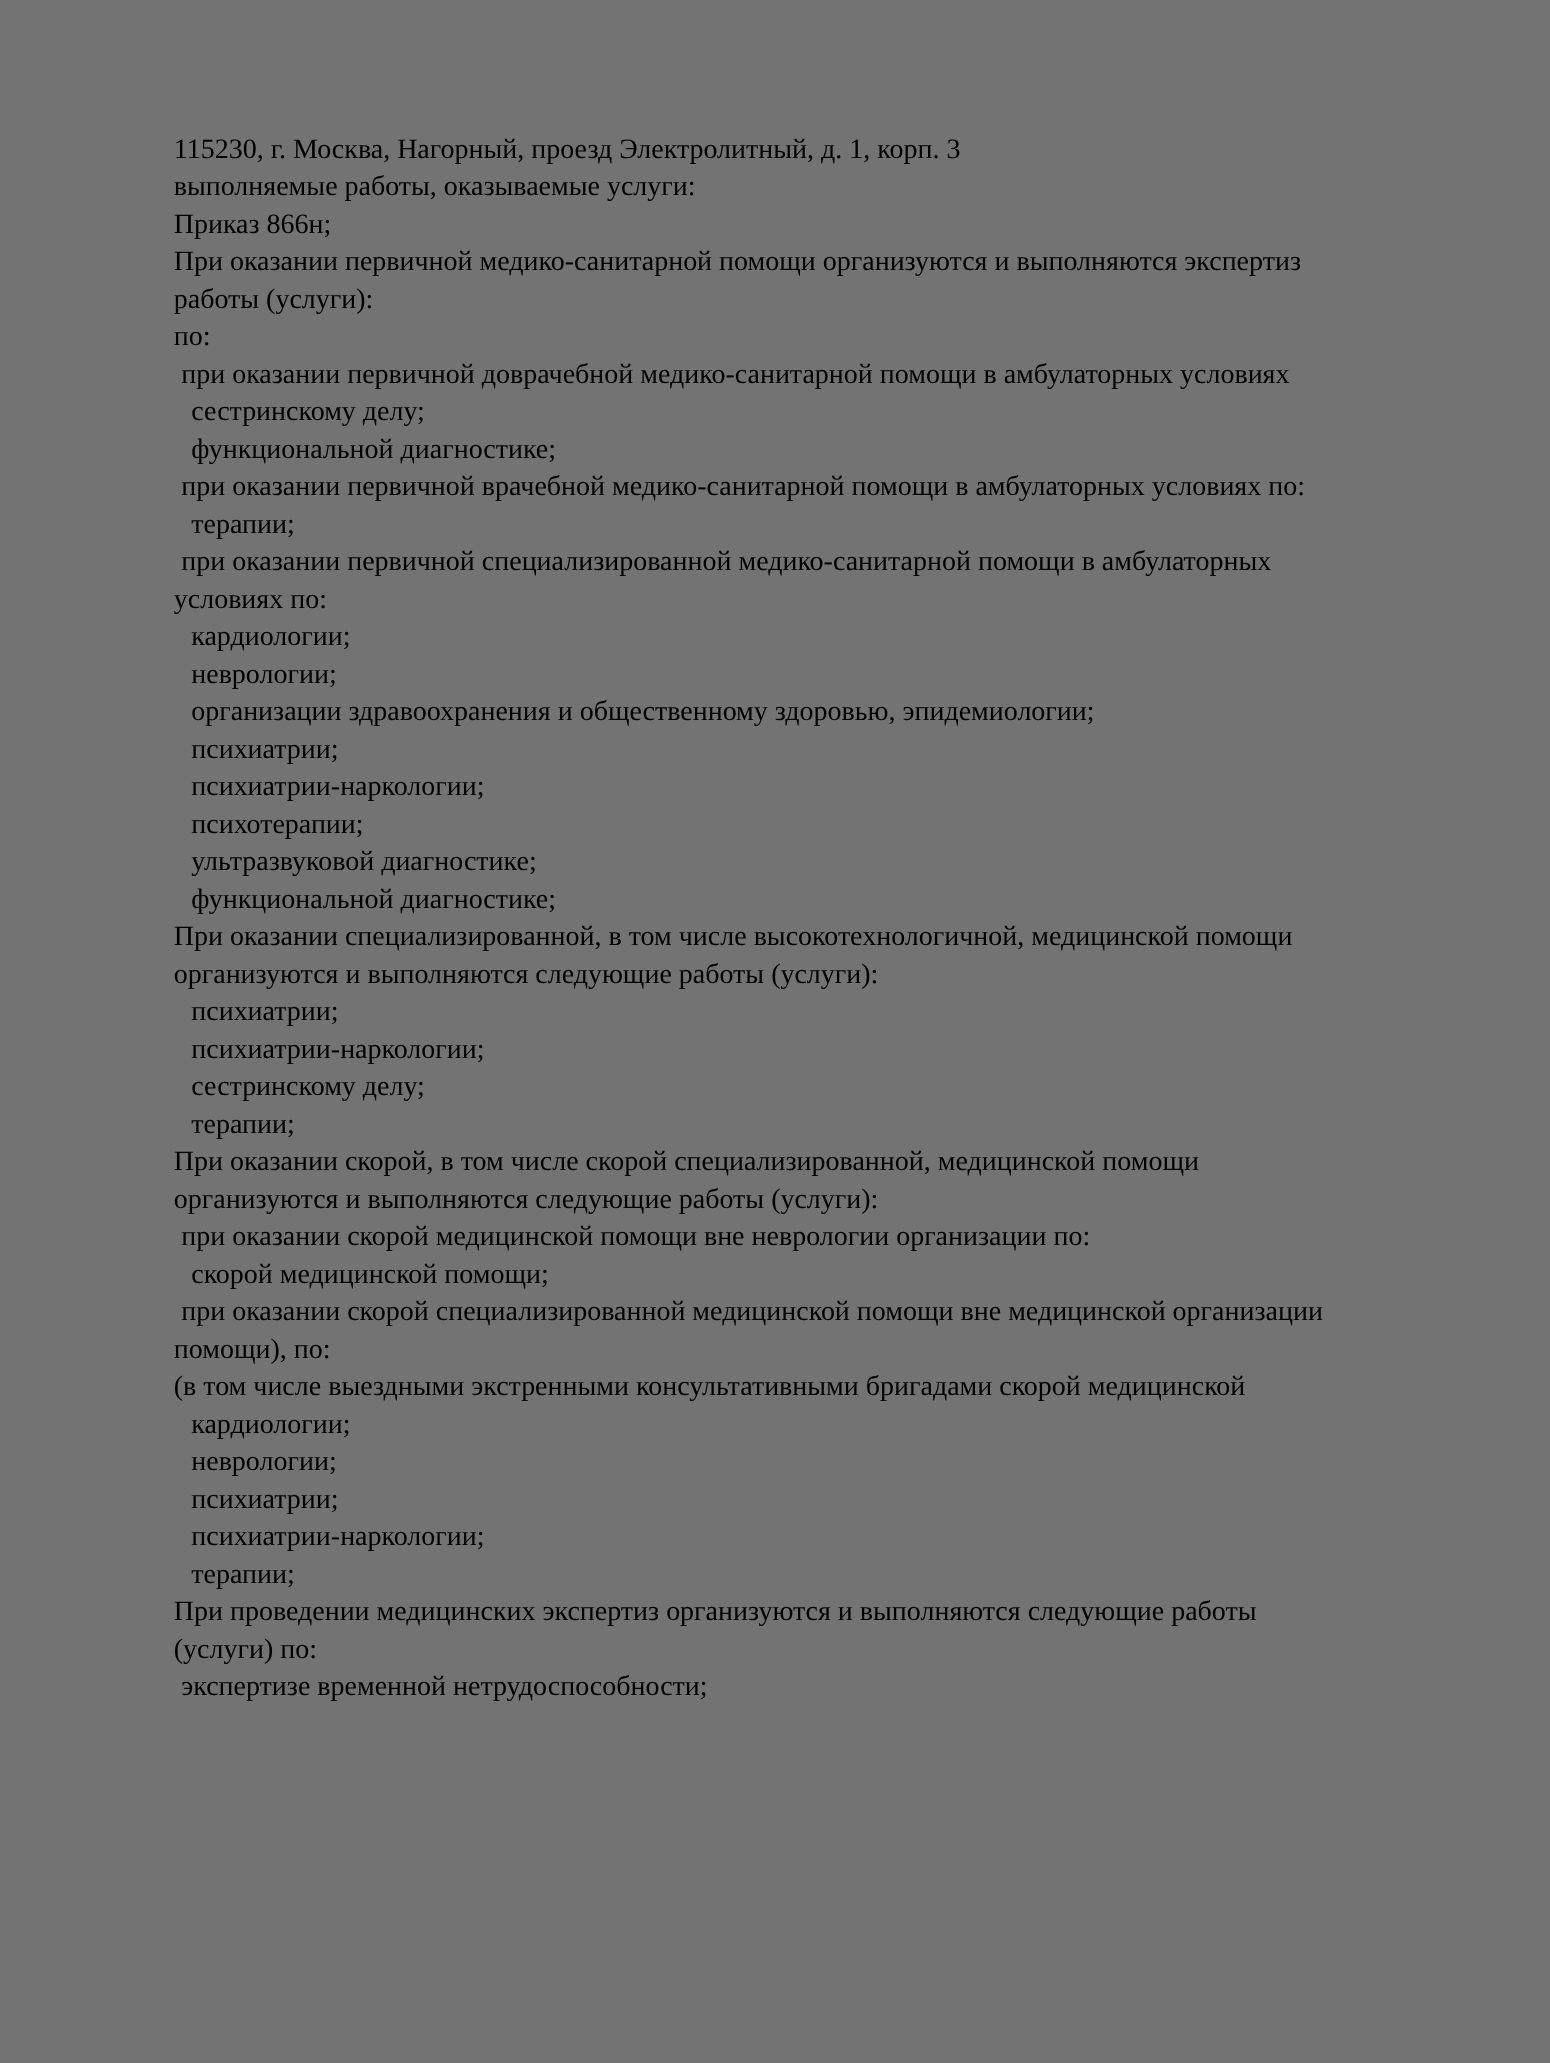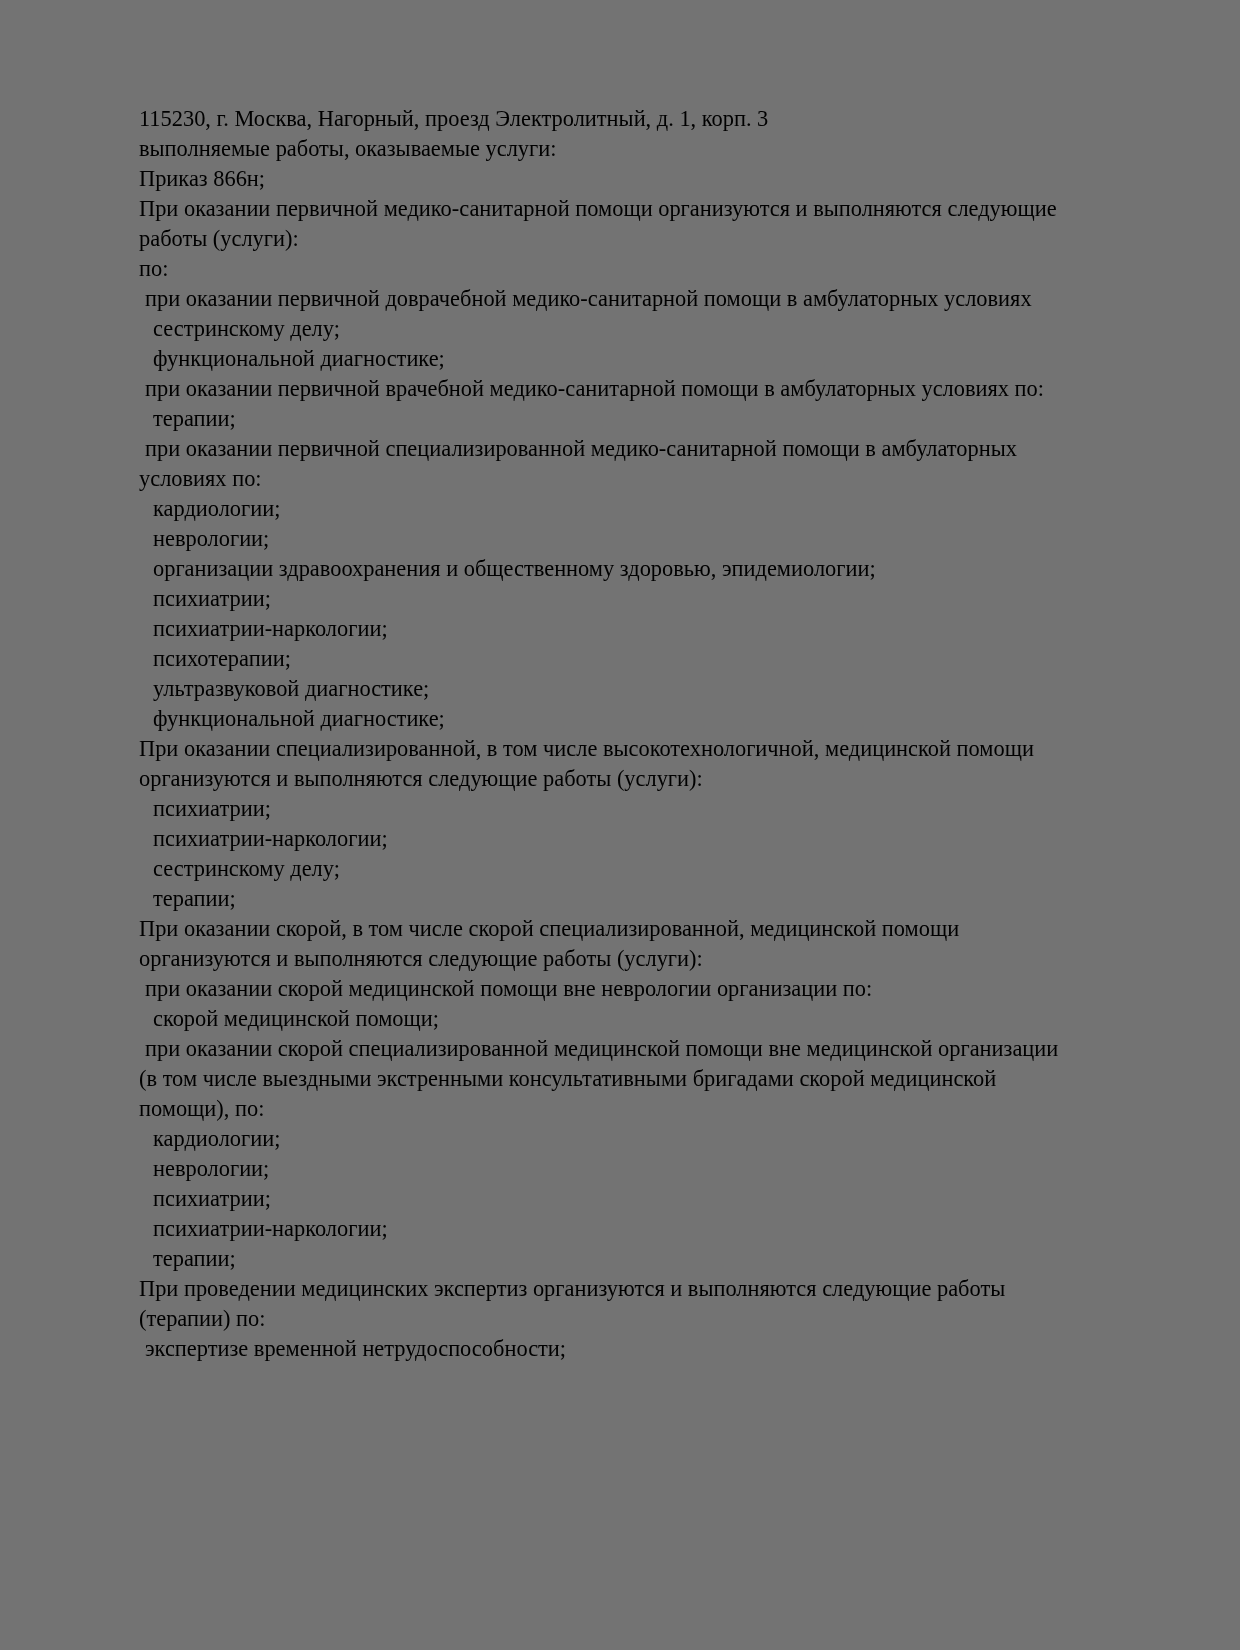--- a/index.html
+++ b/index.html
@@ -35,21 +35,21 @@
 </style>
 </head>
 <body>
 
 <div class="page">
   <div class="text-block">
 
   <div class="line indent-0">115230, г. Москва, Нагорный, проезд Электролитный, д. 1, корп. 3</div>
       <div class="line indent-0">выполняемые работы, оказываемые услуги:</div>
       <div class="line indent-0">Приказ 866н;</div>
-      <div class="line indent-0">При оказании первичной медико-санитарной помощи организуются и выполняются следующие</div>
+      <div class="line indent-0">При оказании первичной медико-санитарной помощи организуются и выполняются экспертиз</div>
       <div class="line indent-0">работы (услуги):</div>
       <div class="line indent-0">по:</div>
       <div class="line indent-1">при оказании первичной доврачебной медико-санитарной помощи в амбулаторных условиях</div>
       <div class="line indent-2">сестринскому делу;</div>
       <div class="line indent-2">функциональной диагностике;</div>
       <div class="line indent-1">при оказании первичной врачебной медико-санитарной помощи в амбулаторных условиях по:</div>
       <div class="line indent-2">терапии;</div>
       <div class="line indent-1">при оказании первичной специализированной медико-санитарной помощи в амбулаторных</div>
       <div class="line indent-0">условиях по:</div>
       <div class="line indent-2">кардиологии;</div>
@@ -64,24 +64,24 @@
       <div class="line indent-0">организуются и выполняются следующие работы (услуги):</div>
       <div class="line indent-2">психиатрии;</div>
       <div class="line indent-2">психиатрии-наркологии;</div>
       <div class="line indent-2">сестринскому делу;</div>
       <div class="line indent-2">терапии;</div>
       <div class="line indent-0">При оказании скорой, в том числе скорой специализированной, медицинской помощи</div>
       <div class="line indent-0">организуются и выполняются следующие работы (услуги):</div>
       <div class="line indent-1">при оказании скорой медицинской помощи вне неврологии организации по:</div>
       <div class="line indent-2">скорой медицинской помощи;</div>
       <div class="line indent-1">при оказании скорой специализированной медицинской помощи вне медицинской организации</div>
+      <div class="line indent-0">помощи), по:</div>
       <div class="line indent-0">(в том числе выездными экстренными консультативными бригадами скорой медицинской</div>
-      <div class="line indent-0">помощи), по:</div>
       <div class="line indent-2">кардиологии;</div>
       <div class="line indent-2">неврологии;</div>
       <div class="line indent-2">психиатрии;</div>
       <div class="line indent-2">психиатрии-наркологии;</div>
       <div class="line indent-2">терапии;</div>
       <div class="line indent-0">При проведении медицинских экспертиз организуются и выполняются следующие работы</div>
-      <div class="line indent-0">(терапии) по:</div>
+      <div class="line indent-0">(услуги) по:</div>
       <div class="line indent-1">экспертизе временной нетрудоспособности;</div>
     </div>
 </div>
 
 </body></html>

